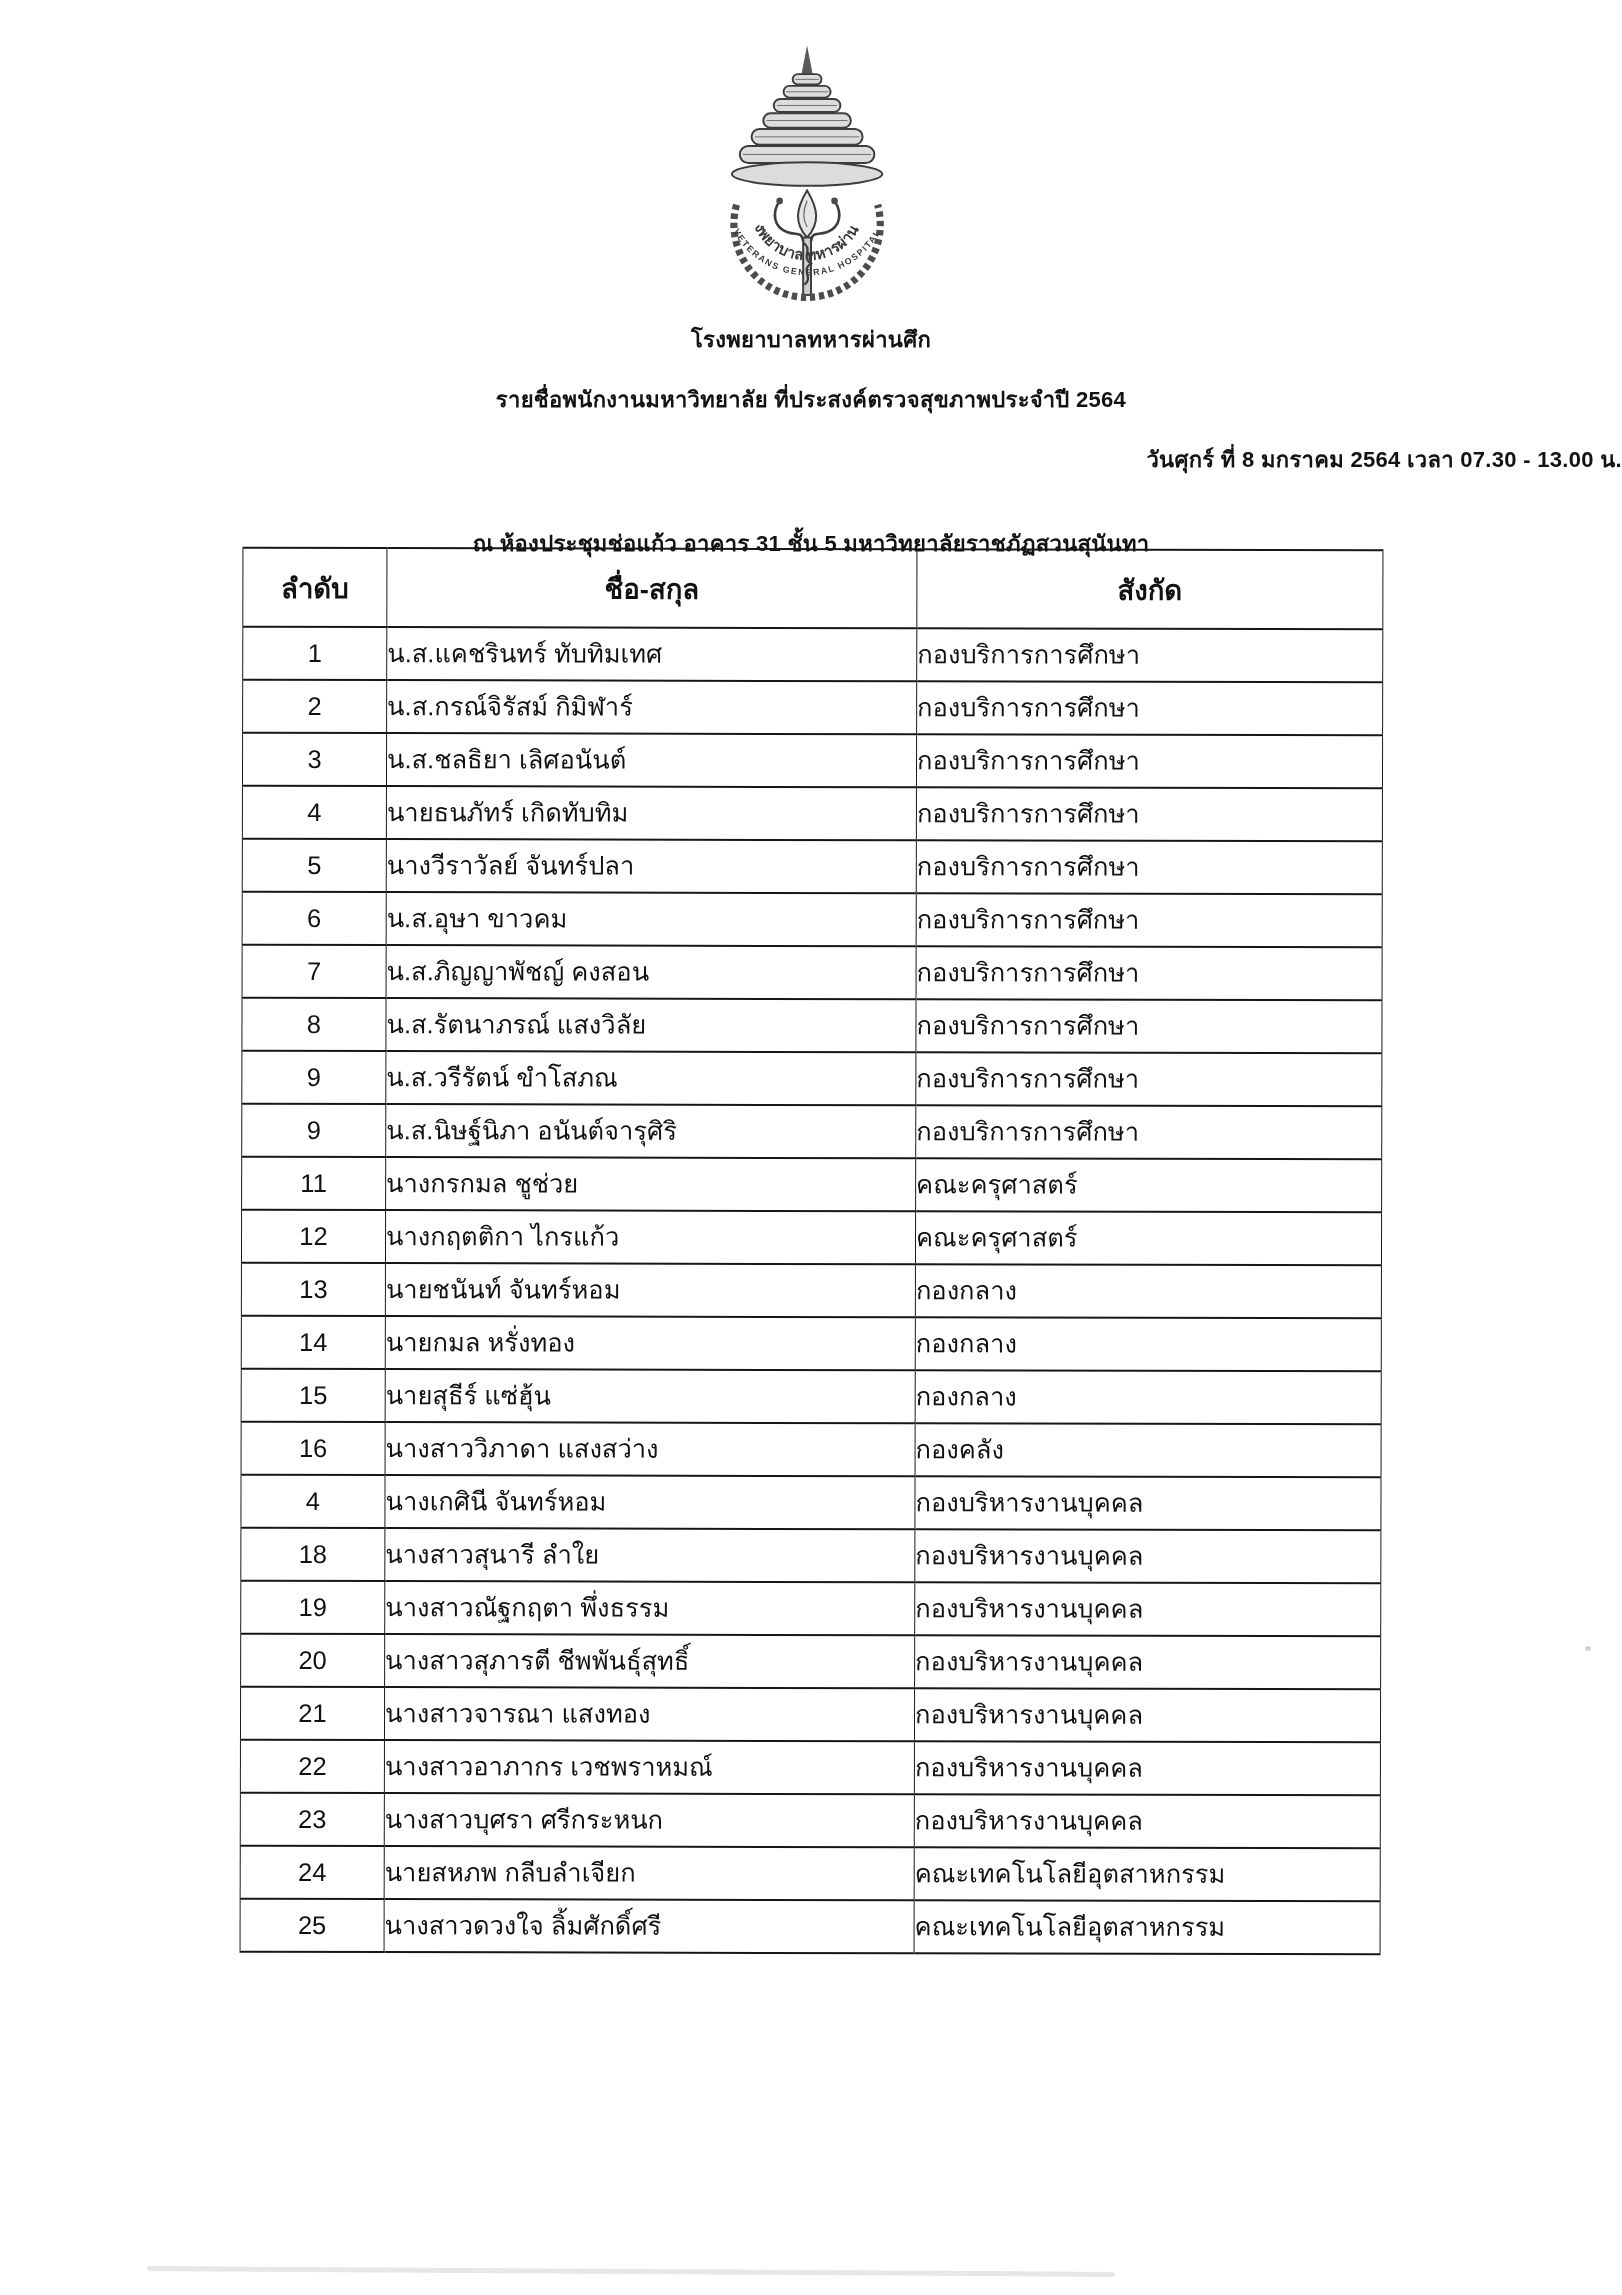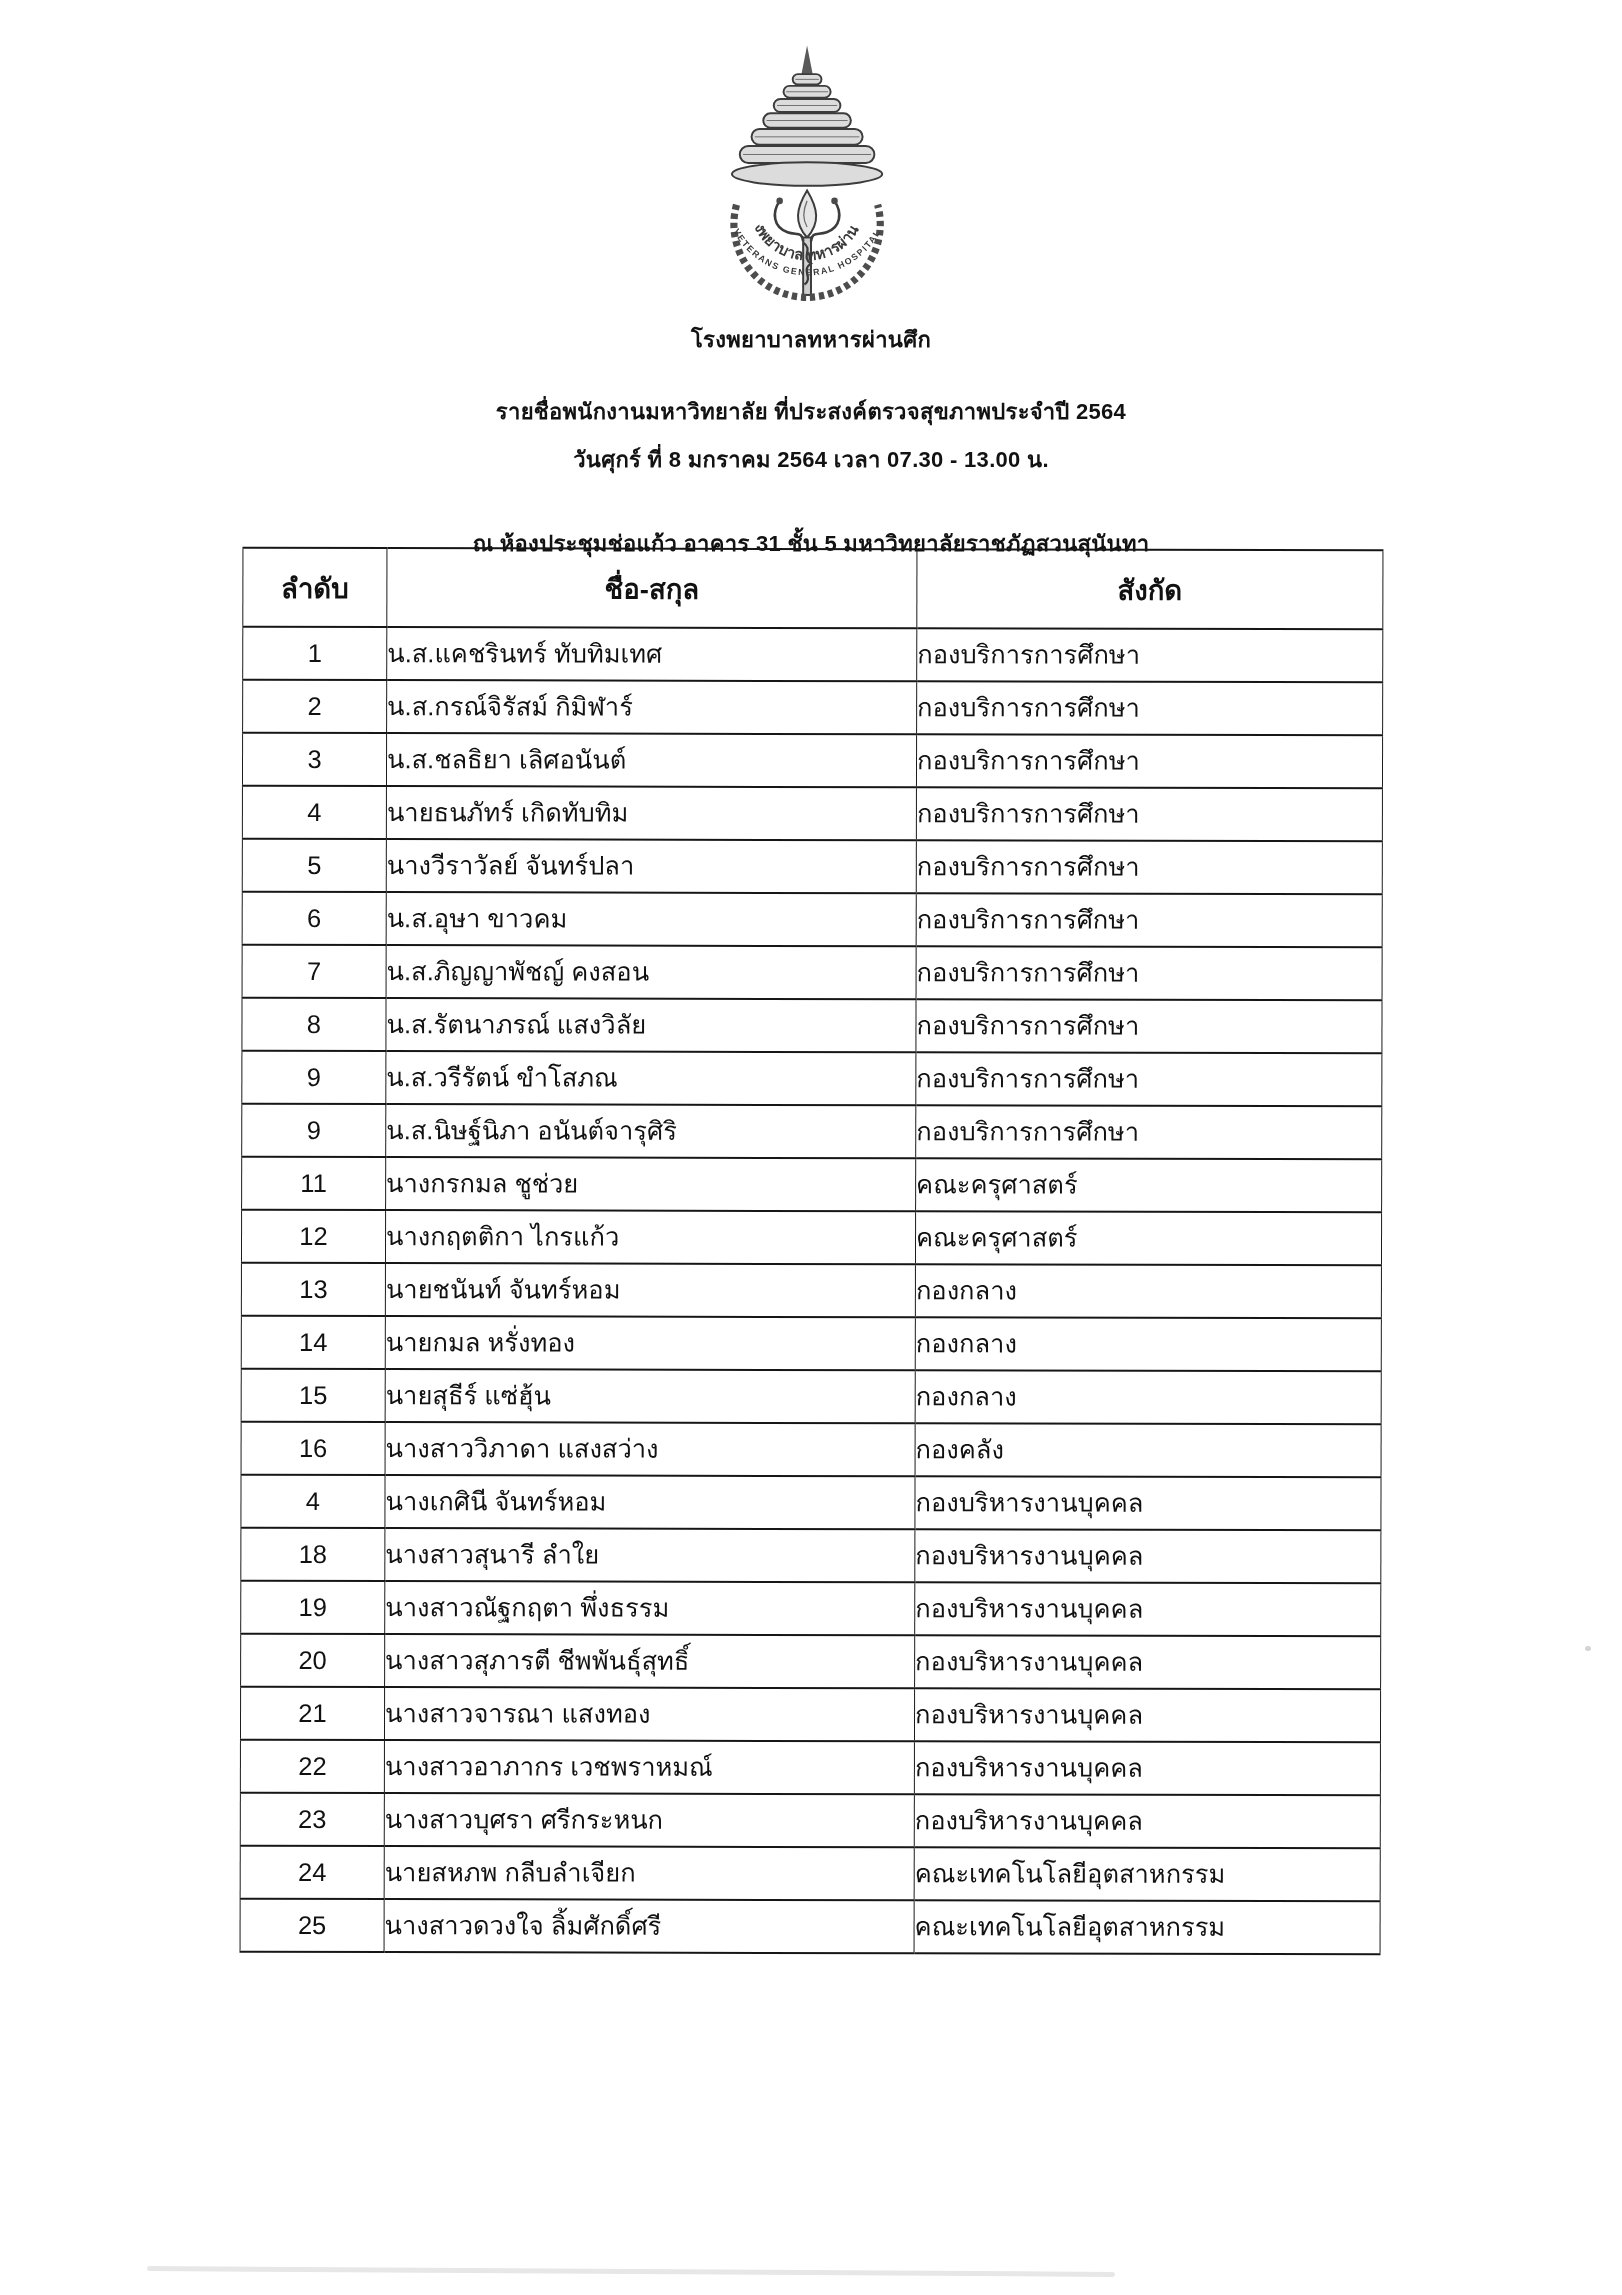--- a/index.html
+++ b/index.html
@@ -23,22 +23,22 @@
     position:absolute;
     left:0;width:100%;
     text-align:center;
     font-weight:700;
     font-size:22px;
     line-height:1.25;
     letter-spacing:0.3px;
     color:#121212;
   }
   .t1{top:326px;}
-  .t2{top:386px;margin-top:12px;}
-  .t3{top:446px;}
+  .t2{top:386px;}
+  .t3{top:446px;text-align:right;}
   .t4{top:530px;}
   
   .doc-table-wrap{
     position:absolute;
     left:241px;top:548px;
     width:1140px;
     transform:rotate(0.12deg);
   }
   table.doc-table{
     width:100%;

